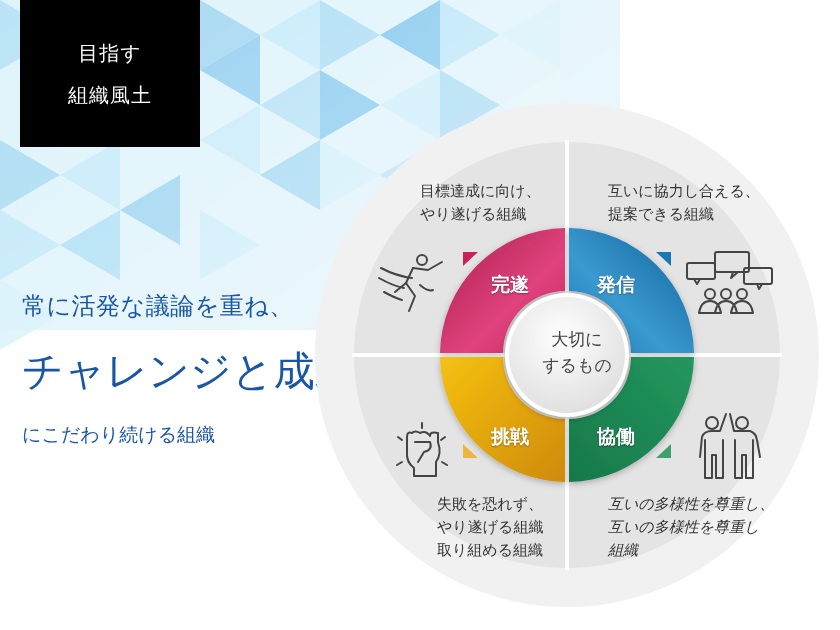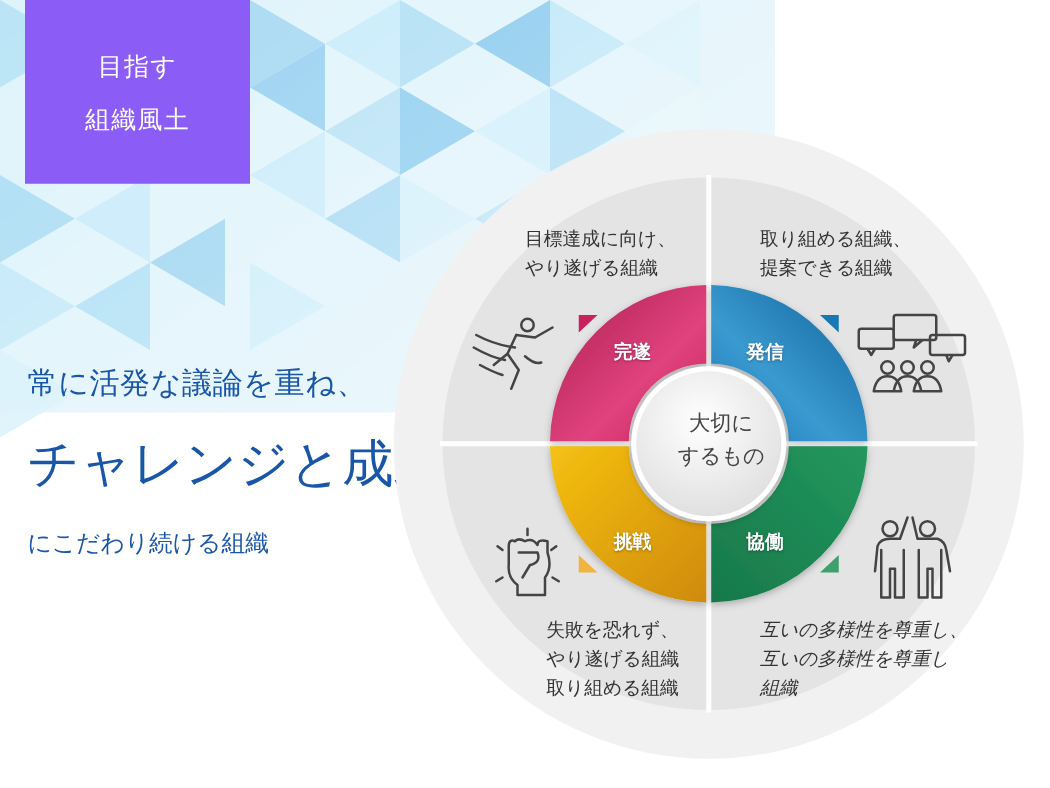--- a/index.html
+++ b/index.html
@@ -1,28 +1,28 @@
 <!DOCTYPE html>
 <html><head>
 <meta charset="utf-8">
 <style>
   html, body { margin:0; padding:0; }
   body { width:840px; height:630px; overflow:hidden; background:#ffffff; position:relative;
          font-family:"DejaVu Sans", "Liberation Sans", sans-serif; }
   .bg-pattern { position:absolute; left:0; top:0; width:840px; height:630px; }
-  .title-box { position:absolute; left:20px; top:0; width:180px; height:147px; background:#8b5cf6;
+  .title-box { position:absolute; left:20px; top:0; width:180px; height:147px; background:#000000;
                color:#fff; display:flex; flex-direction:column; align-items:center; justify-content:center; }
   .title-box span { font-size:20px; line-height:42px; letter-spacing:1px; }
   .headline { position:absolute; left:22px; color:#1a56a8; font-family:Liberation Sans, sans-serif; white-space:nowrap;margin-top:24px; }
   .hl1 { top:266px; font-size:24px; letter-spacing:0.5px; }
   .hl2 { top:320px; font-size:41px; letter-spacing:0px; font-weight:normal; }
   .hl3 { top:398px; font-size:19px; }
   .diagram { position:absolute; left:0; top:0; width:840px; height:630px; }
   .qtext { position:absolute; font-size:15px; line-height:23px; color:#333; white-space:nowrap;margin-left:20px; }
-  .seglabel { position:absolute; color:#fff; font-size:15px; font-weight:bold; text-shadow:0 1px 2px rgba(0,0,0,0.35); white-space:nowrap; }
+  .seglabel { position:absolute; color:#fff; font-size:19px; font-weight:bold; text-shadow:0 1px 2px rgba(0,0,0,0.35); white-space:nowrap; }
   .center-label { position:absolute; left:505px; top:326px; width:144px; text-align:center; font-size:17px; line-height:26px; color:#444; }
 </style>
 </head>
 <body>
 
 <svg class="bg-pattern" viewBox="0 0 840 630">
   <defs>
     <linearGradient id="fadeMask" x1="0" y1="0" x2="1" y2="1">
       <stop offset="0" stop-color="#fff" stop-opacity="1"></stop>
       <stop offset="0.55" stop-color="#fff" stop-opacity="0.6"></stop>
@@ -171,21 +171,21 @@
     <path d="M730,414 L734,431 L750,431 Q756,433 757,440 L760,457"></path>
     <path d="M735,440 L735,478 L742,478 L742,455 L746,455 L746,478 L753,478 L753,440"></path>
   </g>
 </svg>
 
 <div class="qtext" style="left:400px; top:180px;">
   <div>目標達成に向け、</div>
   <div>やり遂げる組織</div>
 </div>
 <div class="qtext" style="left:588px; top:180px;">
-  <div>取り組める組織、</div>
+  <div>互いに協力し合える、</div>
   <div>提案できる組織</div>
 </div>
 <div class="qtext" style="left:417px; top:493px;">
   <div>失敗を恐れず、</div>
   <div>やり遂げる組織</div>
   <div>取り組める組織</div>
 </div>
 <div class="qtext" style="left:588px; top:493px;font-style:italic;">
   <div>互いの多様性を尊重し、</div>
   <div>互いの多様性を尊重し</div>

